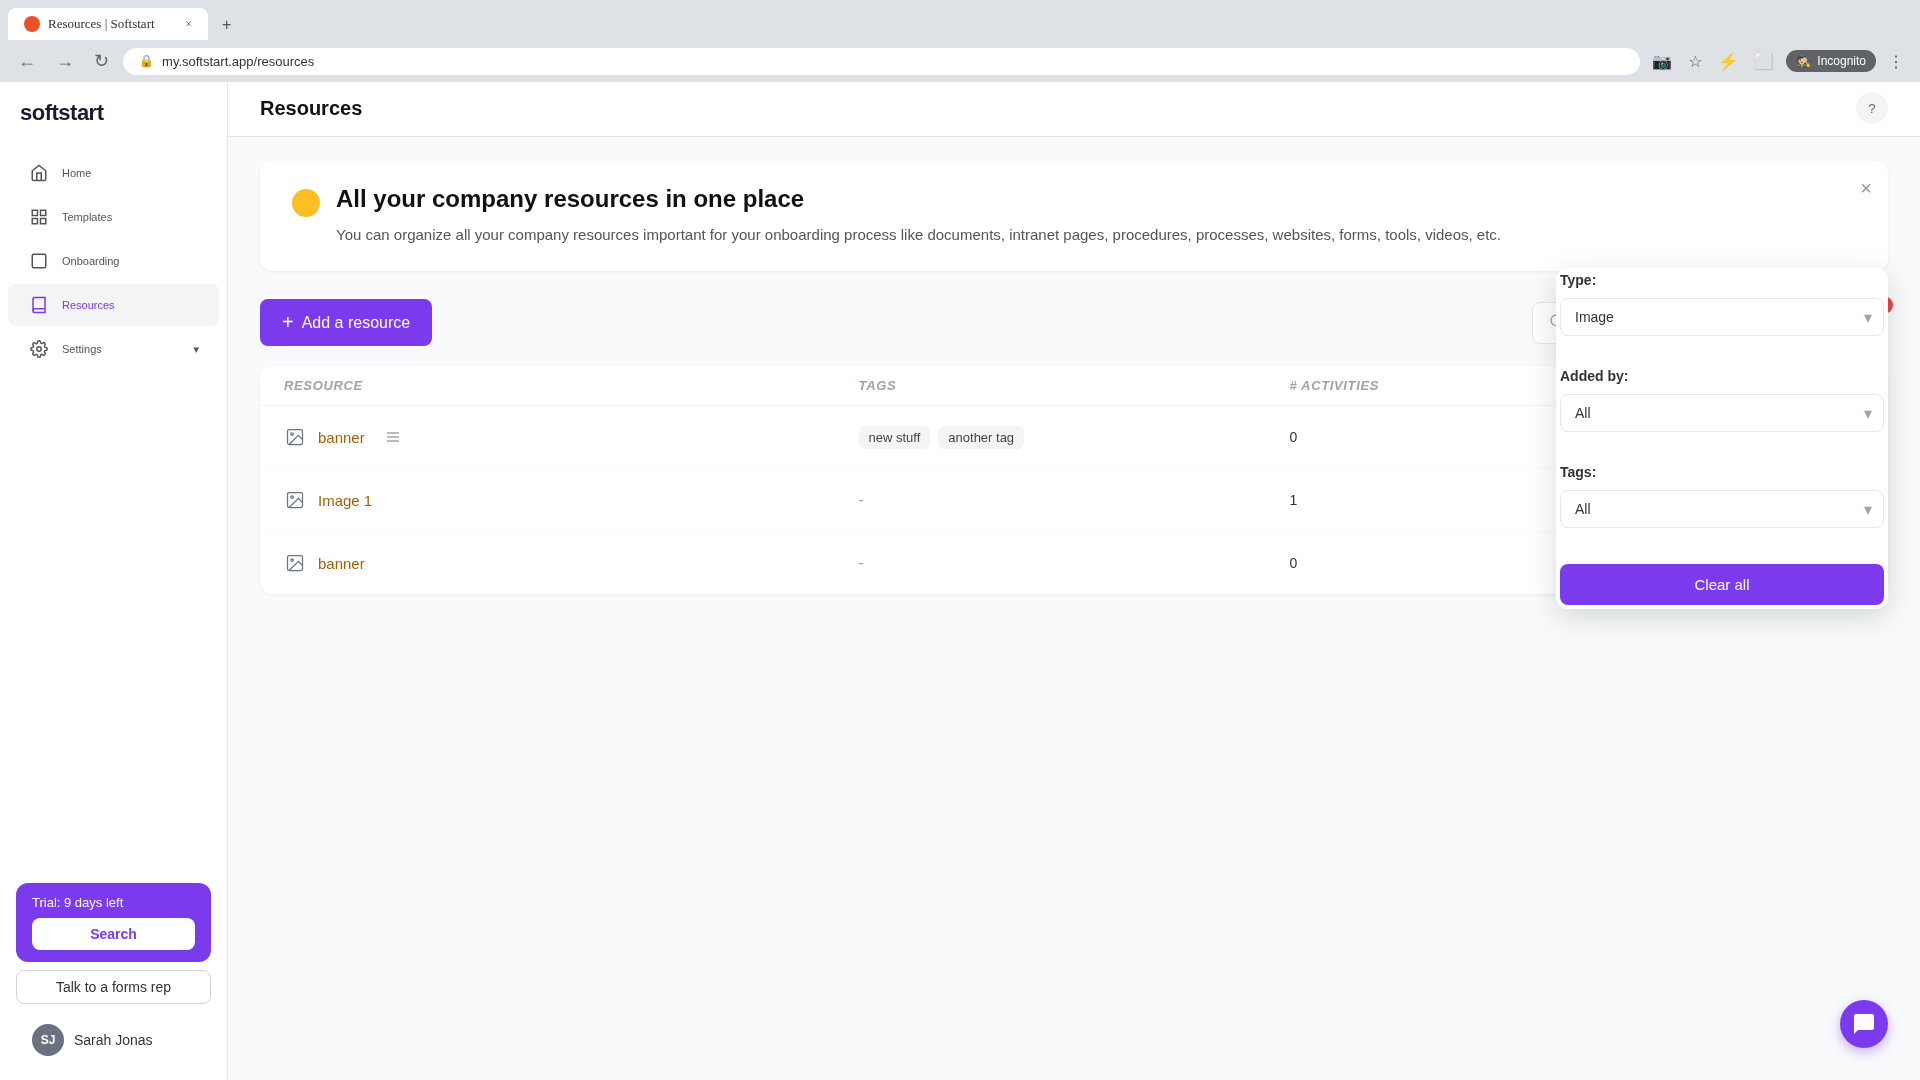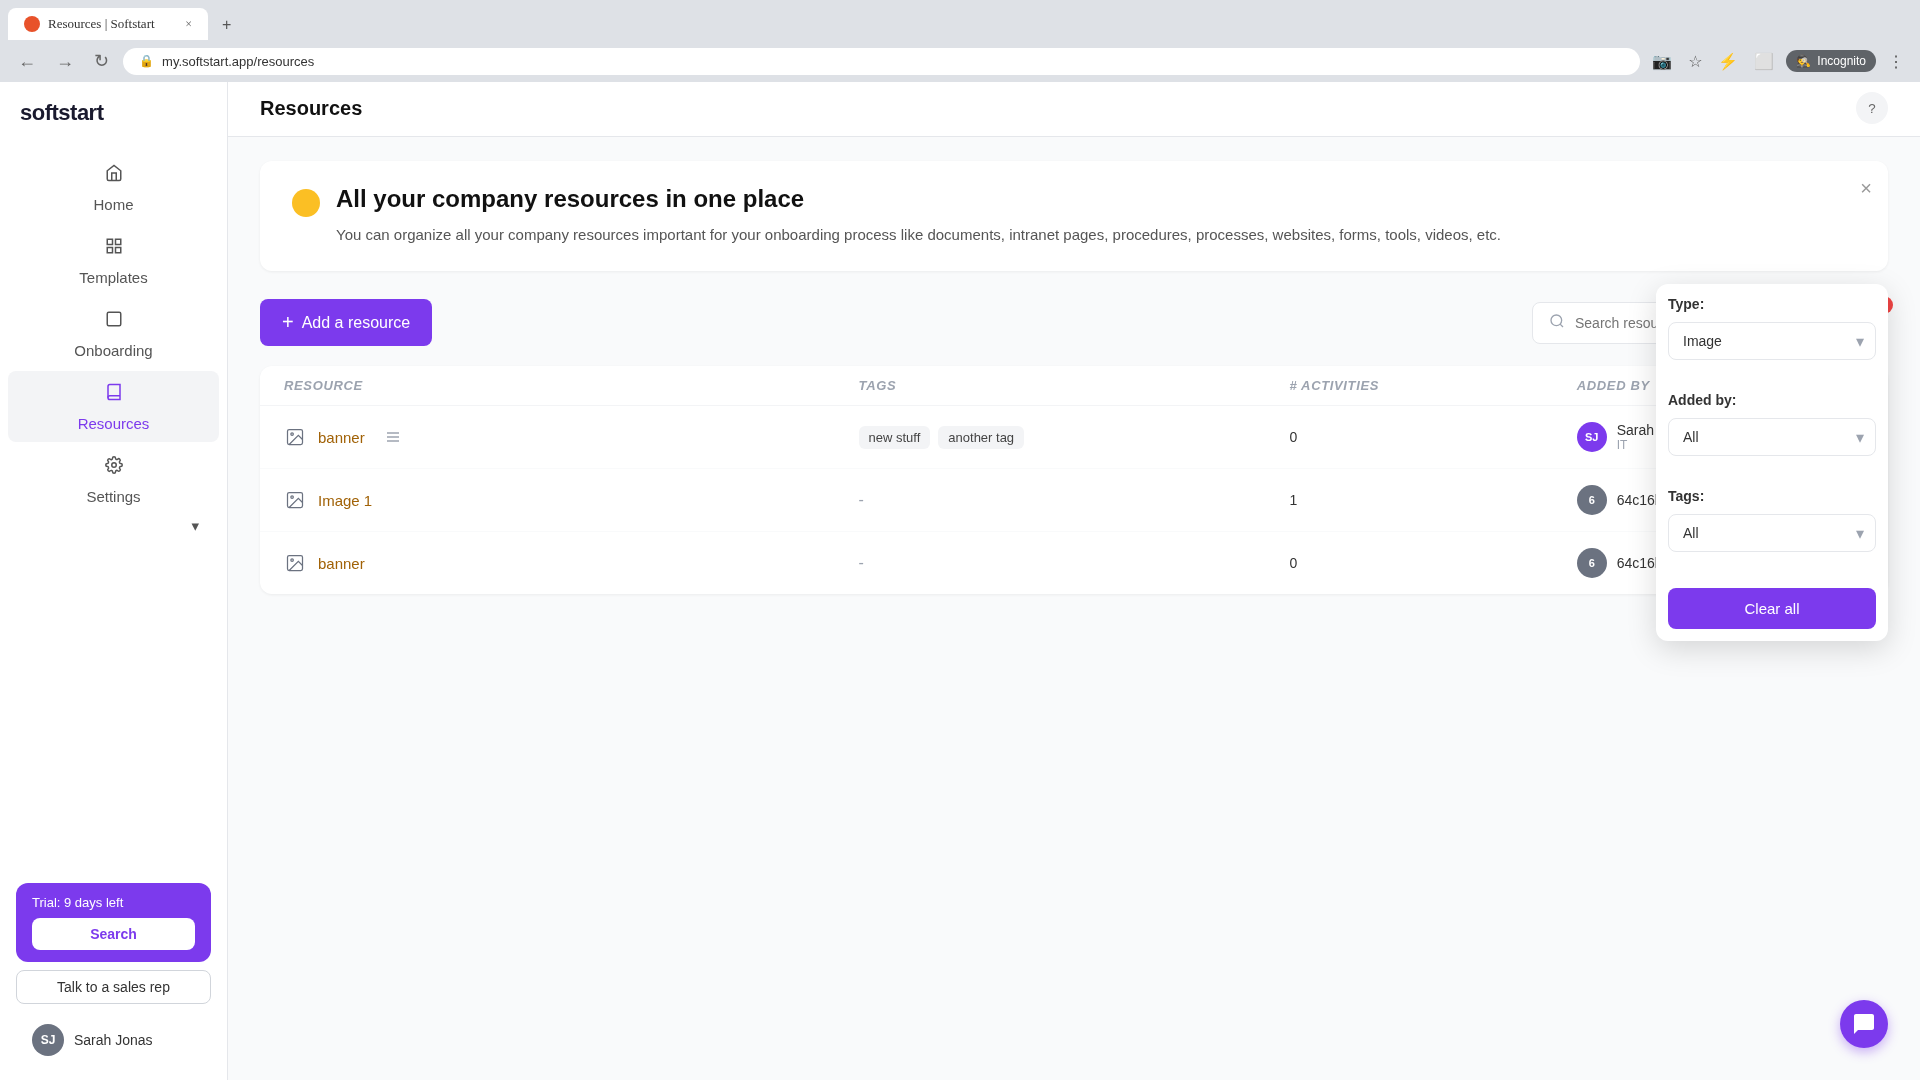--- a/index.html
+++ b/index.html
@@ -22,21 +22,21 @@
     .browser-action-btn { background: none; border: none; cursor: pointer; color: #555; font-size: 16px; padding: 4px; }
     .incognito-badge { background: #5f6368; color: white; font-size: 12px; padding: 4px 10px; border-radius: 12px; display: flex; align-items: center; gap: 6px; }
 
     
     .app-wrapper { display: flex; width: 100%; margin-top: 80px; height: calc(100vh - 80px); }
 
     
     .sidebar { width: 228px; background: white; display: flex; flex-direction: column; border-right: 1px solid #e5e7eb; flex-shrink: 0; height: 100%; }
     .sidebar-logo { padding: 20px 20px 16px; font-size: 22px; font-weight: 700; color: #1a1a2e; letter-spacing: -0.5px; }
     .sidebar-nav { flex: 1; padding: 8px 0; }
-    .sidebar-item { display: flex; align-items: center; gap: 12px; padding: 10px 20px; cursor: pointer; border-radius: 8px; margin: 2px 8px; color: #555; font-size: 15px; transition: background 0.15s; flex-direction: column; }
+    .sidebar-item { display: flex; align-items: center; gap: 12px; padding: 10px 20px; cursor: pointer; border-radius: 8px; margin: 2px 8px; color: #555; font-size: 11px; transition: background 0.15s; }
     .sidebar-item.active { background: #f3f4f6; color: #7c3aed; font-weight: 500; }
     .sidebar-item .icon { width: 22px; height: 22px; display: flex; align-items: center; justify-content: center; flex-shrink: 0; }
     .sidebar-item .has-arrow { margin-left: auto; }
     .sidebar-bottom { padding: 16px; display: flex; flex-direction: column; gap: 8px; }
     .trial-badge { background: #7c3aed; border-radius: 12px; padding: 12px 16px; color: white; }
     .trial-text { font-size: 13px; font-weight: 500; margin-bottom: 8px; }
     .upgrade-btn { background: white; color: #7c3aed; border: none; border-radius: 8px; padding: 8px; width: 100%; font-size: 14px; font-weight: 600; cursor: pointer; }
     .talk-btn { background: white; border: 1px solid #d1d5db; border-radius: 8px; padding: 8px 16px; width: 100%; font-size: 14px; color: #333; cursor: pointer; text-align: center; }
     .user-row { display: flex; align-items: center; gap: 10px; padding: 8px 16px; margin-top: 4px; }
     .user-avatar { width: 32px; height: 32px; border-radius: 50%; background: #6b7280; display: flex; align-items: center; justify-content: center; color: white; font-size: 12px; font-weight: 600; }
@@ -79,21 +79,21 @@
     .tags-cell { display: flex; gap: 8px; flex-wrap: wrap; }
     .tag { background: #f3f4f6; border-radius: 6px; padding: 4px 10px; font-size: 13px; color: #444; }
     .activities-count { font-size: 14px; color: #333; }
     .added-by-cell { display: flex; align-items: center; gap: 10px; }
     .added-avatar { width: 30px; height: 30px; border-radius: 50%; background: #7c3aed; display: flex; align-items: center; justify-content: center; color: white; font-size: 11px; font-weight: 600; }
     .added-avatar.grey { background: #6b7280; }
     .added-name { font-size: 14px; color: #333; }
     .added-role { font-size: 12px; color: #9ca3af; }
 
     
-    .filter-dropdown { position: absolute; right: 32px; top: 204px; background: white; border-radius: 12px; box-shadow: 0 8px 30px rgba(0,0,0,0.15); width: 232px; z-index: 100; padding: 12px; }
+    .filter-dropdown { position: absolute; right: 32px; top: 188px; background: white; border-radius: 12px; box-shadow: 0 8px 30px rgba(0,0,0,0.15); width: 332px; z-index: 100; padding: 4px; }
     .filter-section-label { font-size: 14px; font-weight: 600; color: #333; margin-bottom: 10px; }
     .filter-select-wrapper { position: relative; margin-bottom: 32px; }
     .filter-select-wrapper select { width: 100%; border: 1px solid #e5e7eb; border-radius: 8px; padding: 10px 14px; font-size: 14px; color: #333; background: white; appearance: none; cursor: pointer; outline: none; }
     .filter-select-arrow { position: absolute; right: 12px; top: 50%; transform: translateY(-50%); color: #9ca3af; pointer-events: none; }
     .clear-all-btn { width: 100%; background: #7c3aed; color: white; border: none; border-radius: 8px; padding: 12px; font-size: 15px; font-weight: 500; cursor: pointer; margin-top: 4px; }
 
     
     .chat-bubble { position: fixed; bottom: 32px; right: 32px; width: 48px; height: 48px; background: #7c3aed; border-radius: 50%; display: flex; align-items: center; justify-content: center; color: white; cursor: pointer; box-shadow: 0 4px 12px rgba(124,58,237,0.4); z-index: 200; }
   </style>
 </head>
@@ -181,21 +181,21 @@
         </span>
         <span>Settings</span>
         <span class="has-arrow">▾</span>
       </div>
     </nav>
     <div class="sidebar-bottom">
       <div class="trial-badge">
         <div class="trial-text">Trial: 9 days left</div>
         <button class="upgrade-btn">Search</button>
       </div>
-      <button class="talk-btn">Talk to a sales rep</button>
+      <button class="talk-btn">Talk to a forms rep</button>
       <div class="user-row">
         <div class="user-avatar">SJ</div>
         <span class="user-name">Sarah Jonas</span>
       </div>
     </div>
   </div>
 
   <div class="main-content">
     <div class="page-header">
       <span class="page-title">Resources</span>

